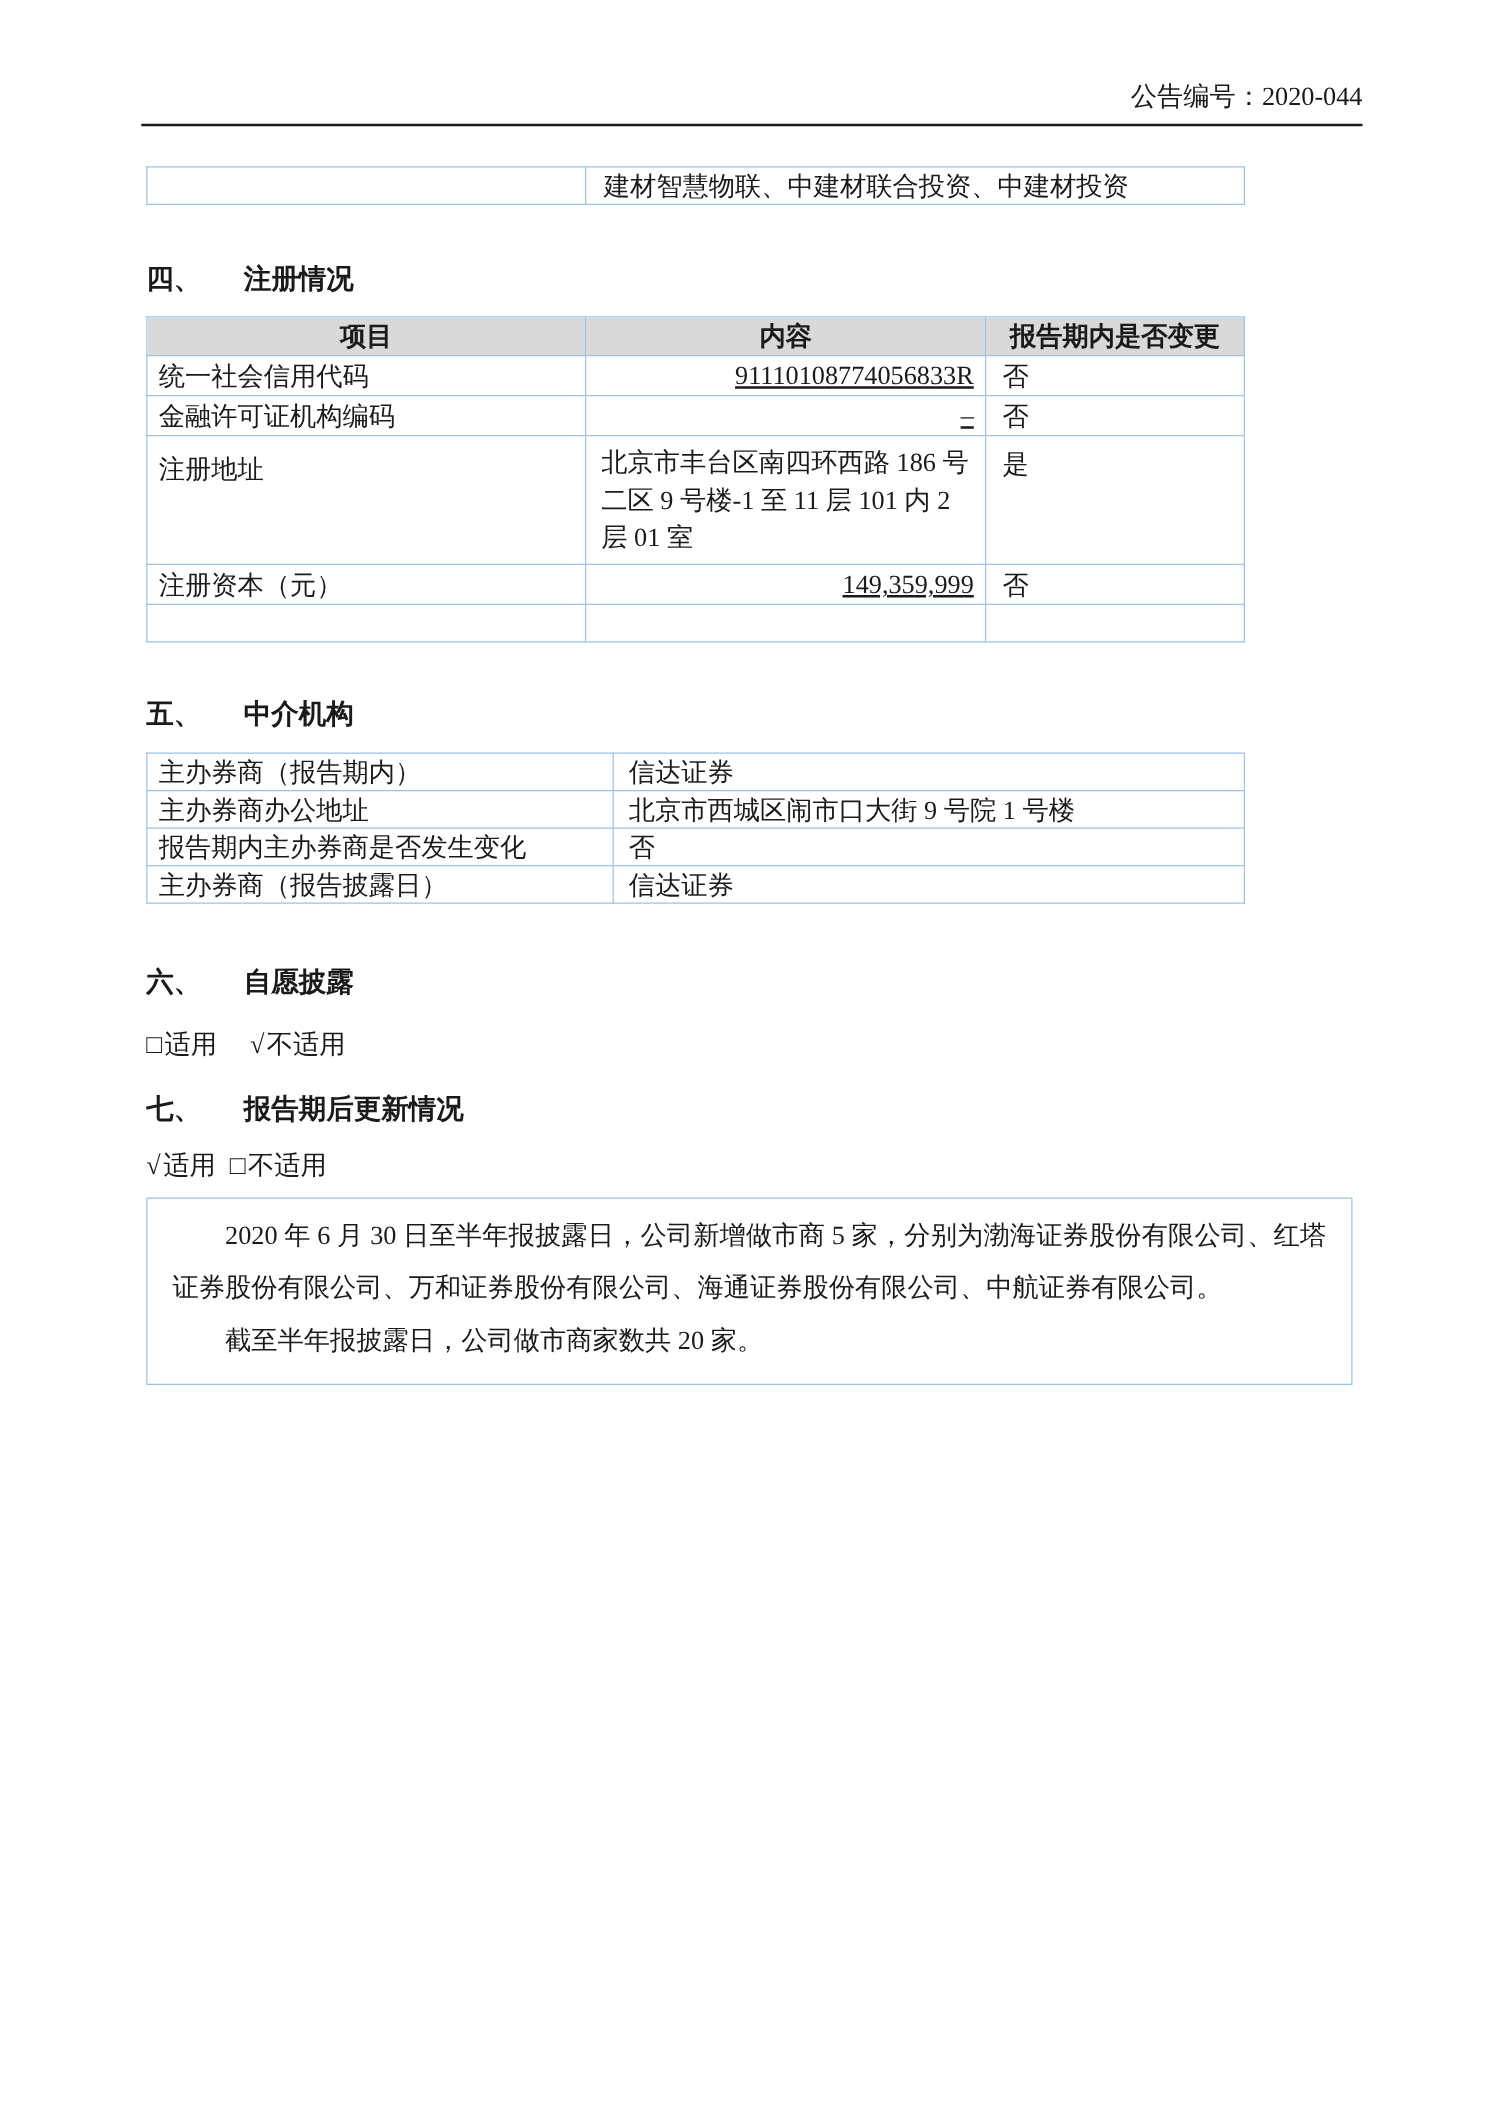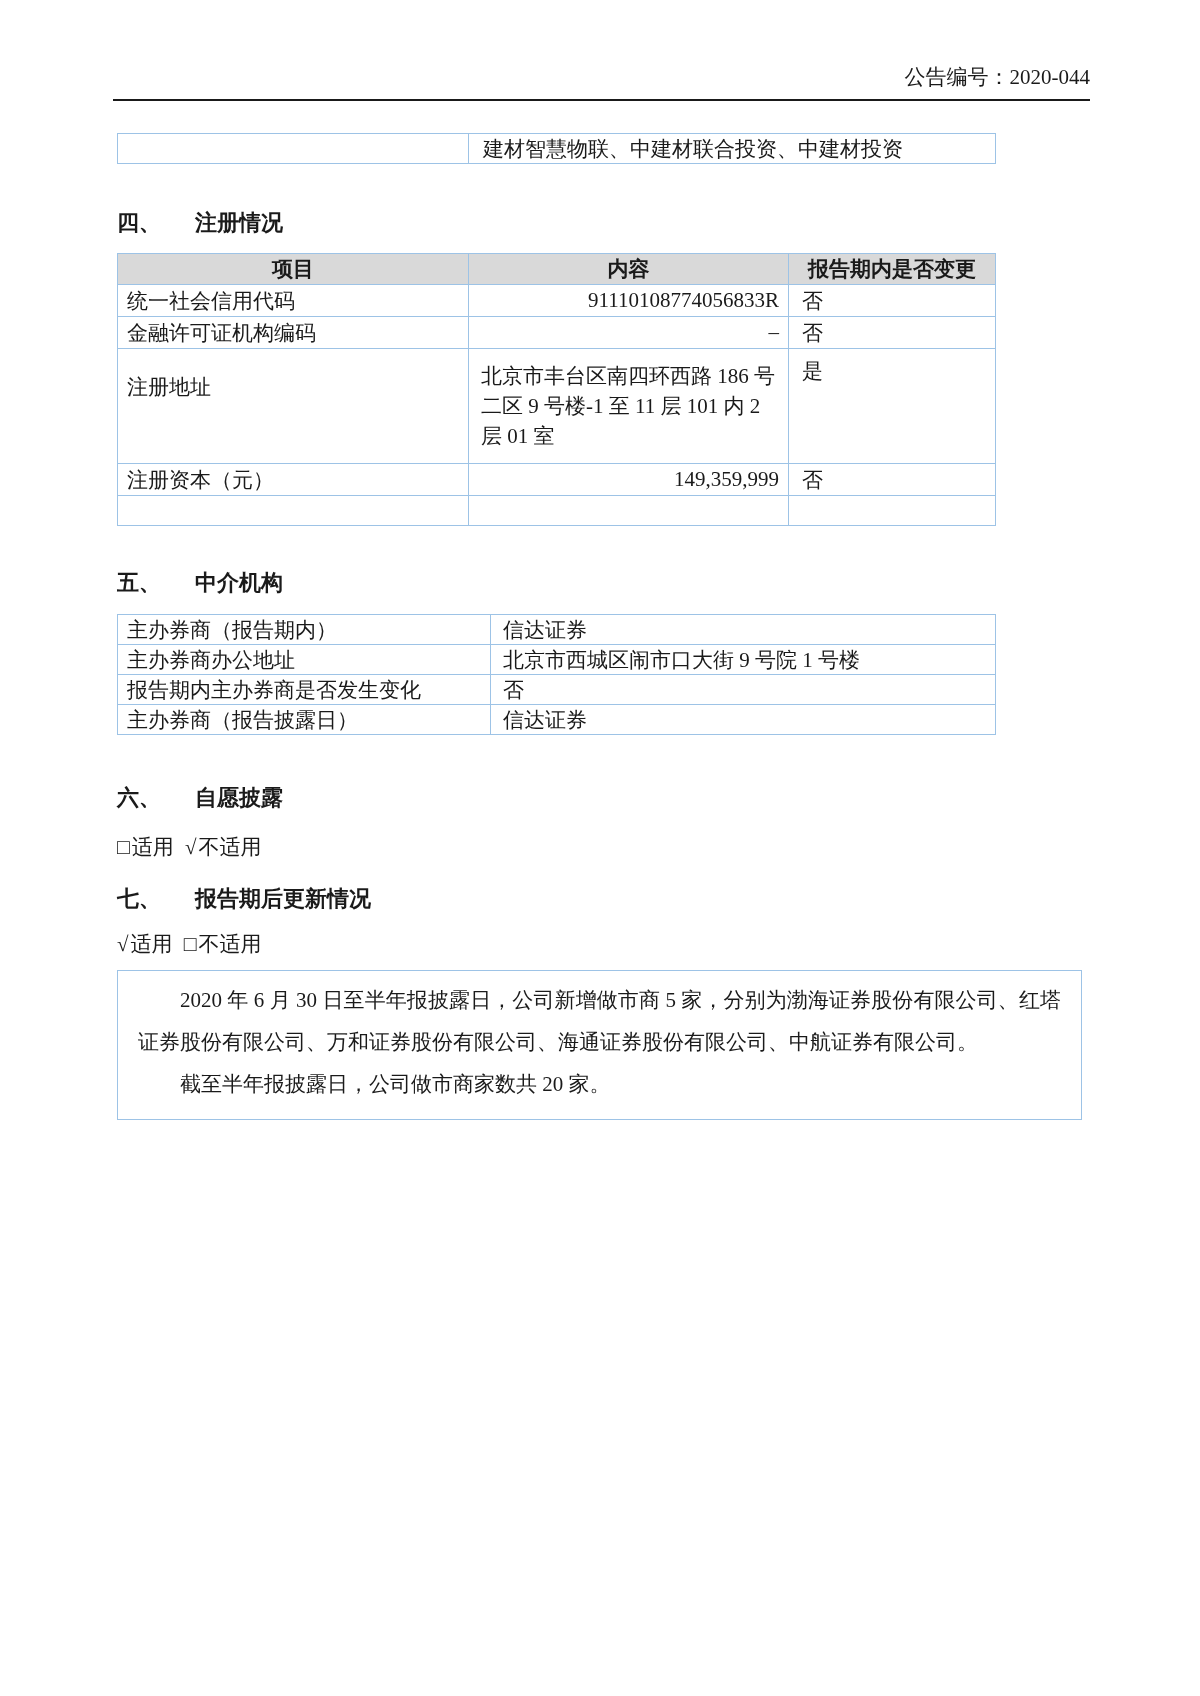--- a/index.html
+++ b/index.html
@@ -33,35 +33,35 @@
   .h5{margin-top:42px;}
   .h6{margin-top:48px;}
   .h7{margin-top:24px;}
   
   .reg-table{margin-top:15px;width:878px;}
   .reg-table thead th{
     background:#d9d9d9;height:30px;text-align:center;font-weight:bold;
   }
   .reg-table td{height:31px;margin-top:18px;}
   .reg-table td.c-item{padding-left:9px;}
-  .reg-table td.c-content-right{text-align:right;padding-right:9px;}
+  .reg-table td.c-content-right{text-align:right;padding-right:9px;text-decoration:underline;}
   .reg-table td.c-content-left{text-align:left;padding-left:12px;line-height:30px;}
   .reg-table td.c-changed{padding-left:13px;}
   .reg-table tr.row-address td{height:90px;}
   .reg-table tr.row-empty td{height:29px;}
   
   .mid-table{margin-top:16px;width:878px;}
   .mid-table td{height:29px;}
   .mid-table td.c-label{padding-left:9px;}
   .mid-table td.c-value{padding-left:12px;}
   
   .applicability{font-size:21px;line-height:26px;margin-top:21px;}
   .applicability .opt{margin-right:6px;}
   .applicability .opt .mark{margin-right:2px;}
-  .applicability.gap-wide .opt:first-child{margin-right:6px;}
+  .applicability.gap-wide .opt:first-child{margin-right:21px;}
   
   .update-box{
     margin-top:13px;width:923px;
     border:1.5px solid #9dc3e6;
     padding:8px 20px 14px 20px;
     font-size:21px;line-height:42px;
   }
   .update-box p{margin:0;text-indent:2em;text-align:justify;}
   
   .page-number{
@@ -115,21 +115,21 @@
           <td class="c-item">统一社会信用代码</td>
           <td class="c-content-right">91110108774056833R</td>
           <td class="c-changed">否</td>
         </tr>
         <tr>
           <td class="c-item">金融许可证机构编码</td>
           <td class="c-content-right">–</td>
           <td class="c-changed">否</td>
         </tr>
         <tr class="row-address">
-          <td class="c-item" style="vertical-align:top;padding-top:24px;">注册地址</td>
+          <td class="c-item" style="vertical-align:top;padding-top:12px;">注册地址</td>
           <td class="c-content-left">北京市丰台区南四环西路 186 号二区 9 号楼-1 至 11 层 101 内 2 层 01 室</td>
           <td class="c-changed" style="vertical-align:top;padding-top:8px;">是</td>
         </tr>
         <tr>
           <td class="c-item">注册资本（元）</td>
           <td class="c-content-right">149,359,999</td>
           <td class="c-changed">否</td>
         </tr>
         <tr class="row-empty">
           <td class="c-item"></td>

